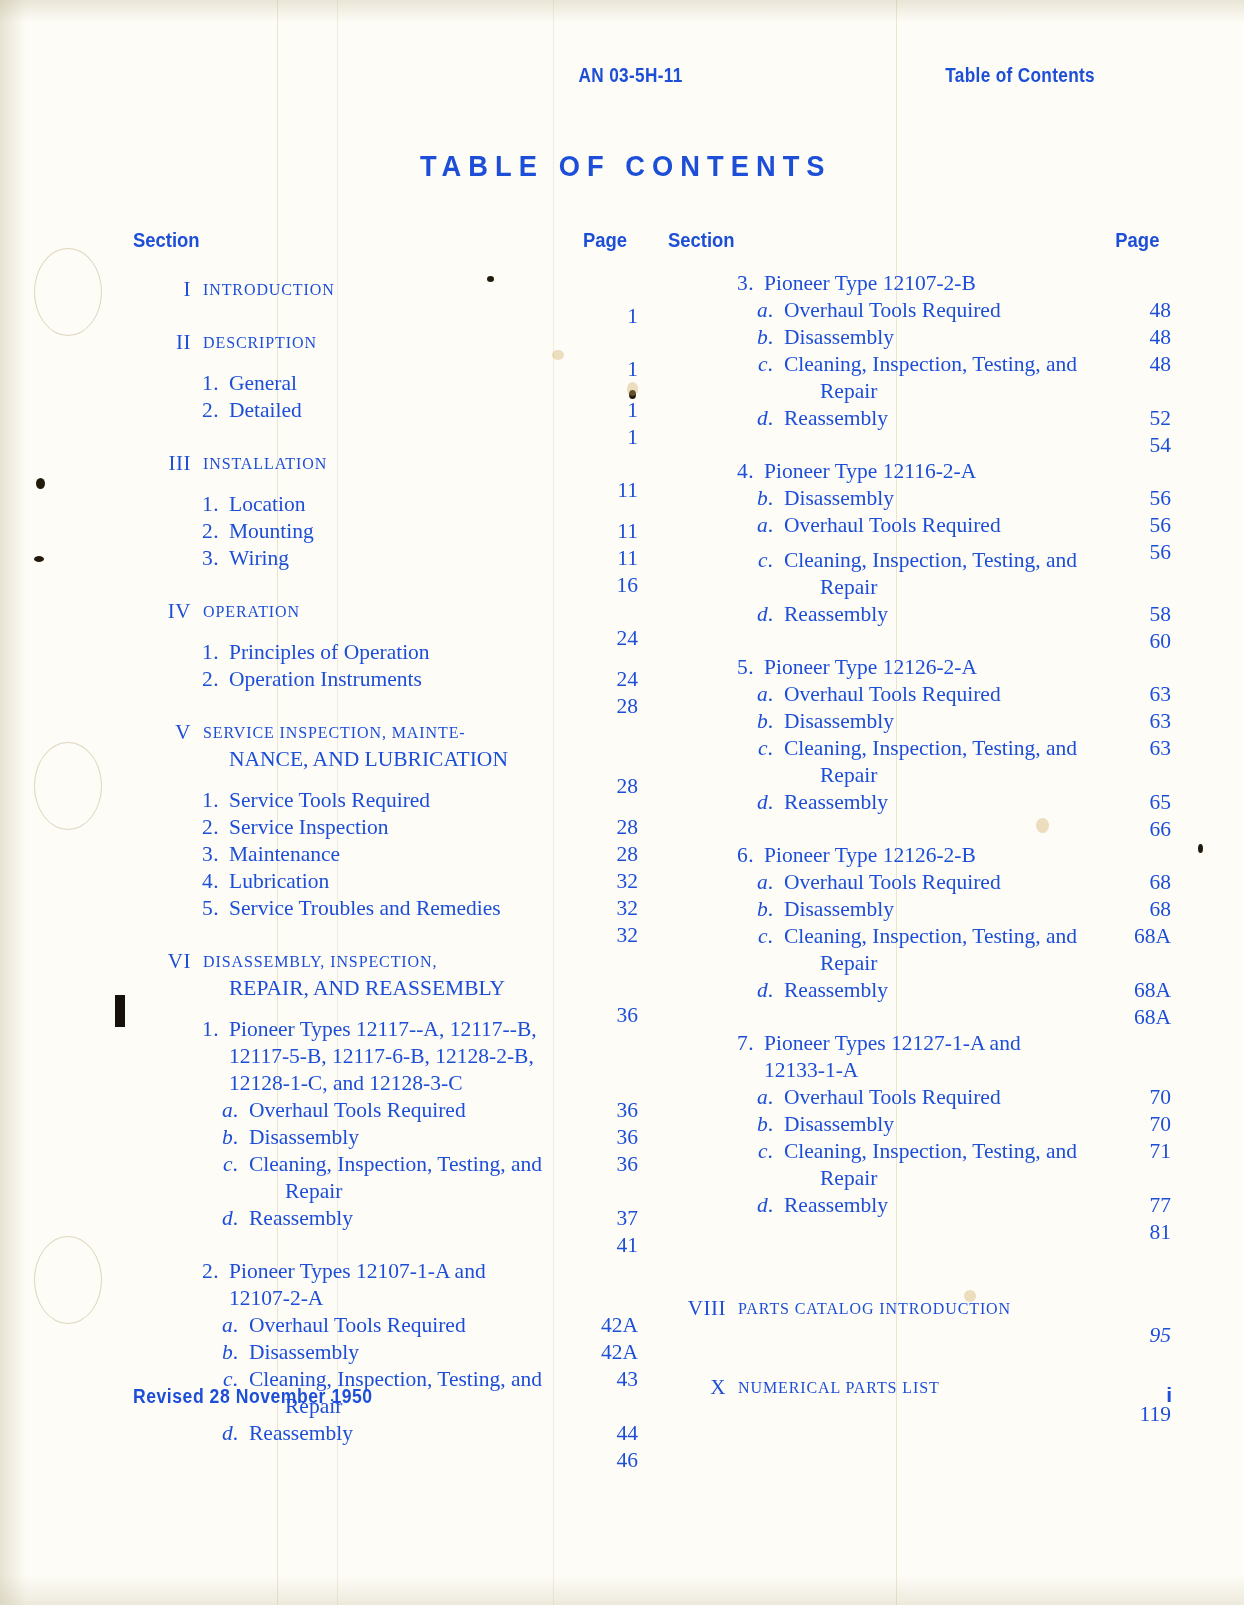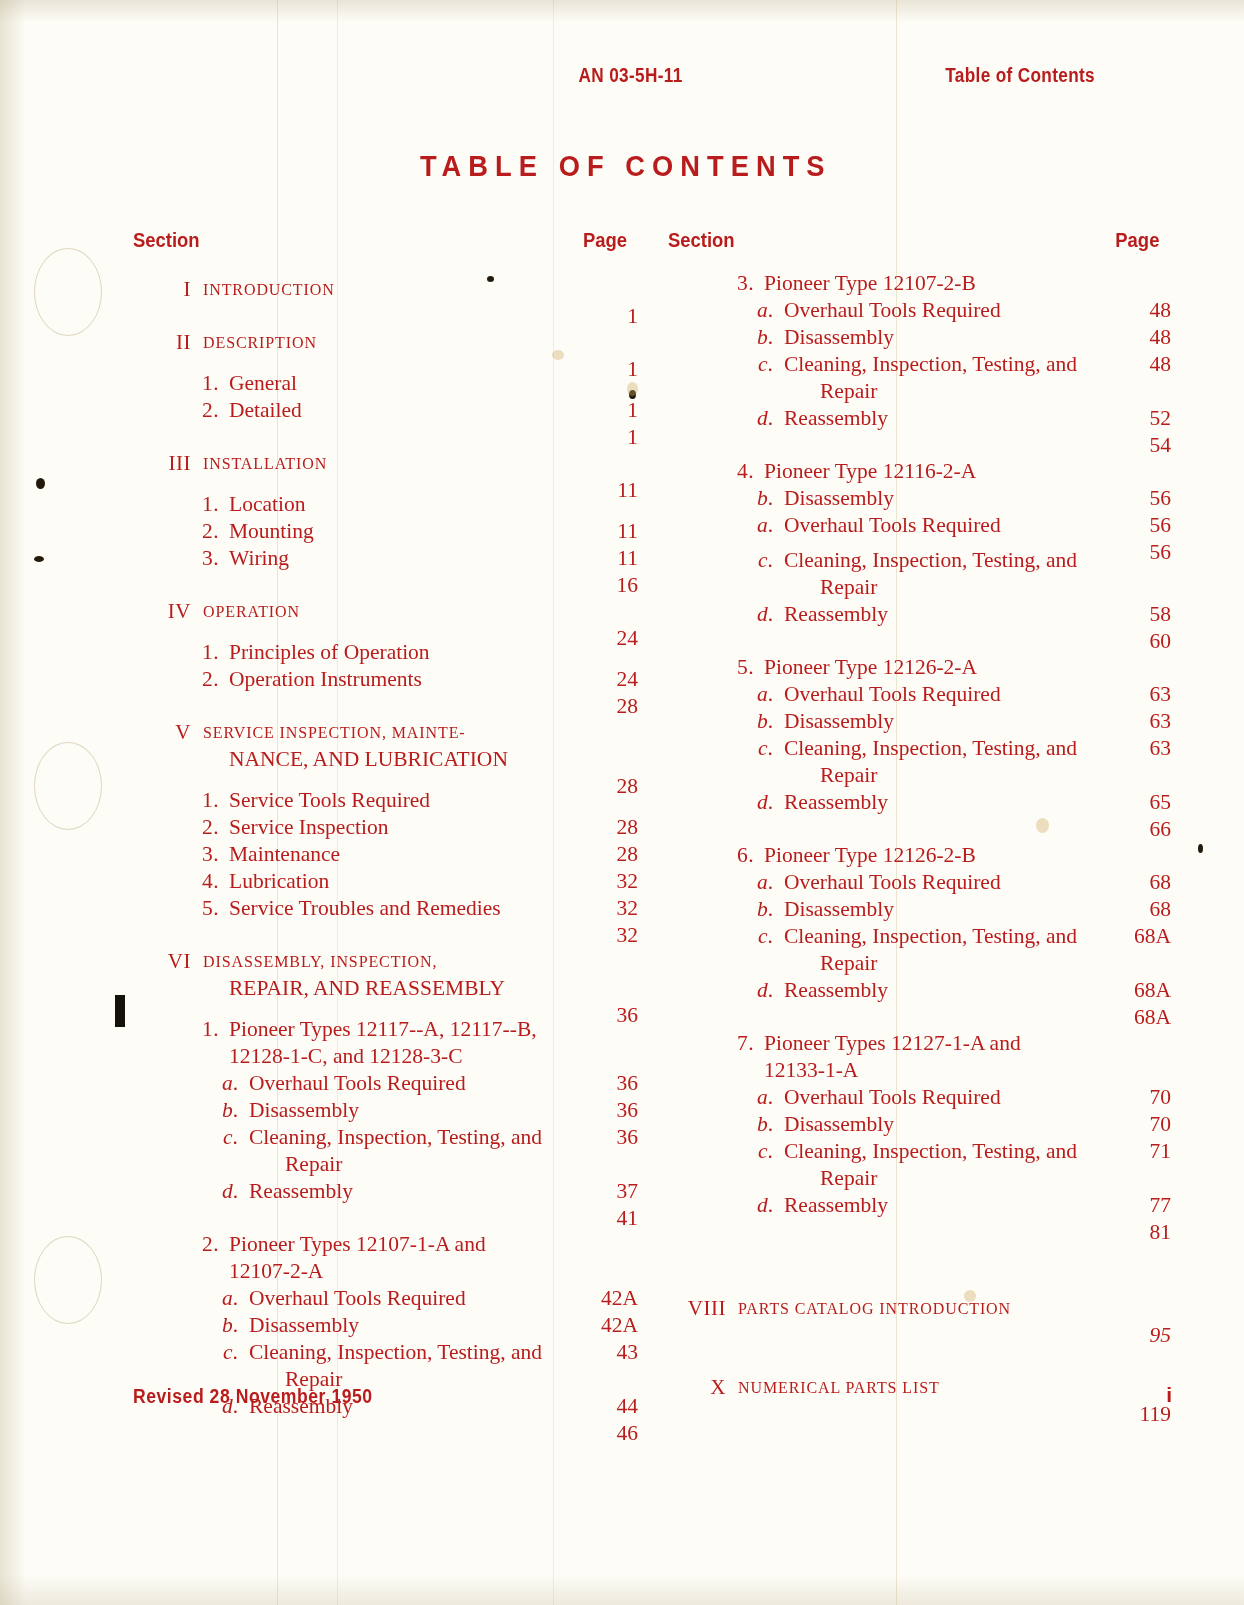--- a/index.html
+++ b/index.html
@@ -8,21 +8,21 @@
     background: #8a8a8a;
   }
   .page {
     position: relative;
     width: 1244px;
     height: 1605px;
     margin: 0 auto;
     background: #fdfcf6;
     overflow: hidden;
     font-family: "Liberation Serif", serif;
-    color: #b91c1c;
+    color: #1d4ed8;
   }
 
   
   .streak {
     position: absolute;
     top: 0;
     bottom: 0;
     width: 1px;
     background: rgba(196,176,120,0.30);
     pointer-events: none;
@@ -346,20 +346,23 @@
       <span class="cont-sec">REPAIR, AND REASSEMBLY</span>
       <span class="pg">36</span>
     </div>
     <div class="gap-sm"></div>
 
     <div class="row lvl1">
       <span class="num">1.</span>
       <span class="txt">Pioneer Types 12117--A, 12117--B,</span>
     </div>
     <div class="row lvl1">
+      <span class="txt">12117-5-B, 12117-6-B, 12128-2-B,</span>
+    </div>
+    <div class="row lvl1">
       <span class="txt">12128-1-C, and 12128-3-C</span>
       <span class="pg">36</span>
     </div>
     <div class="row lvl2">
       <span class="num">a.</span>
       <span class="txt">Overhaul Tools Required</span>
       <span class="pg">36</span>
     </div>
     <div class="row lvl2">
       <span class="num">b.</span>

